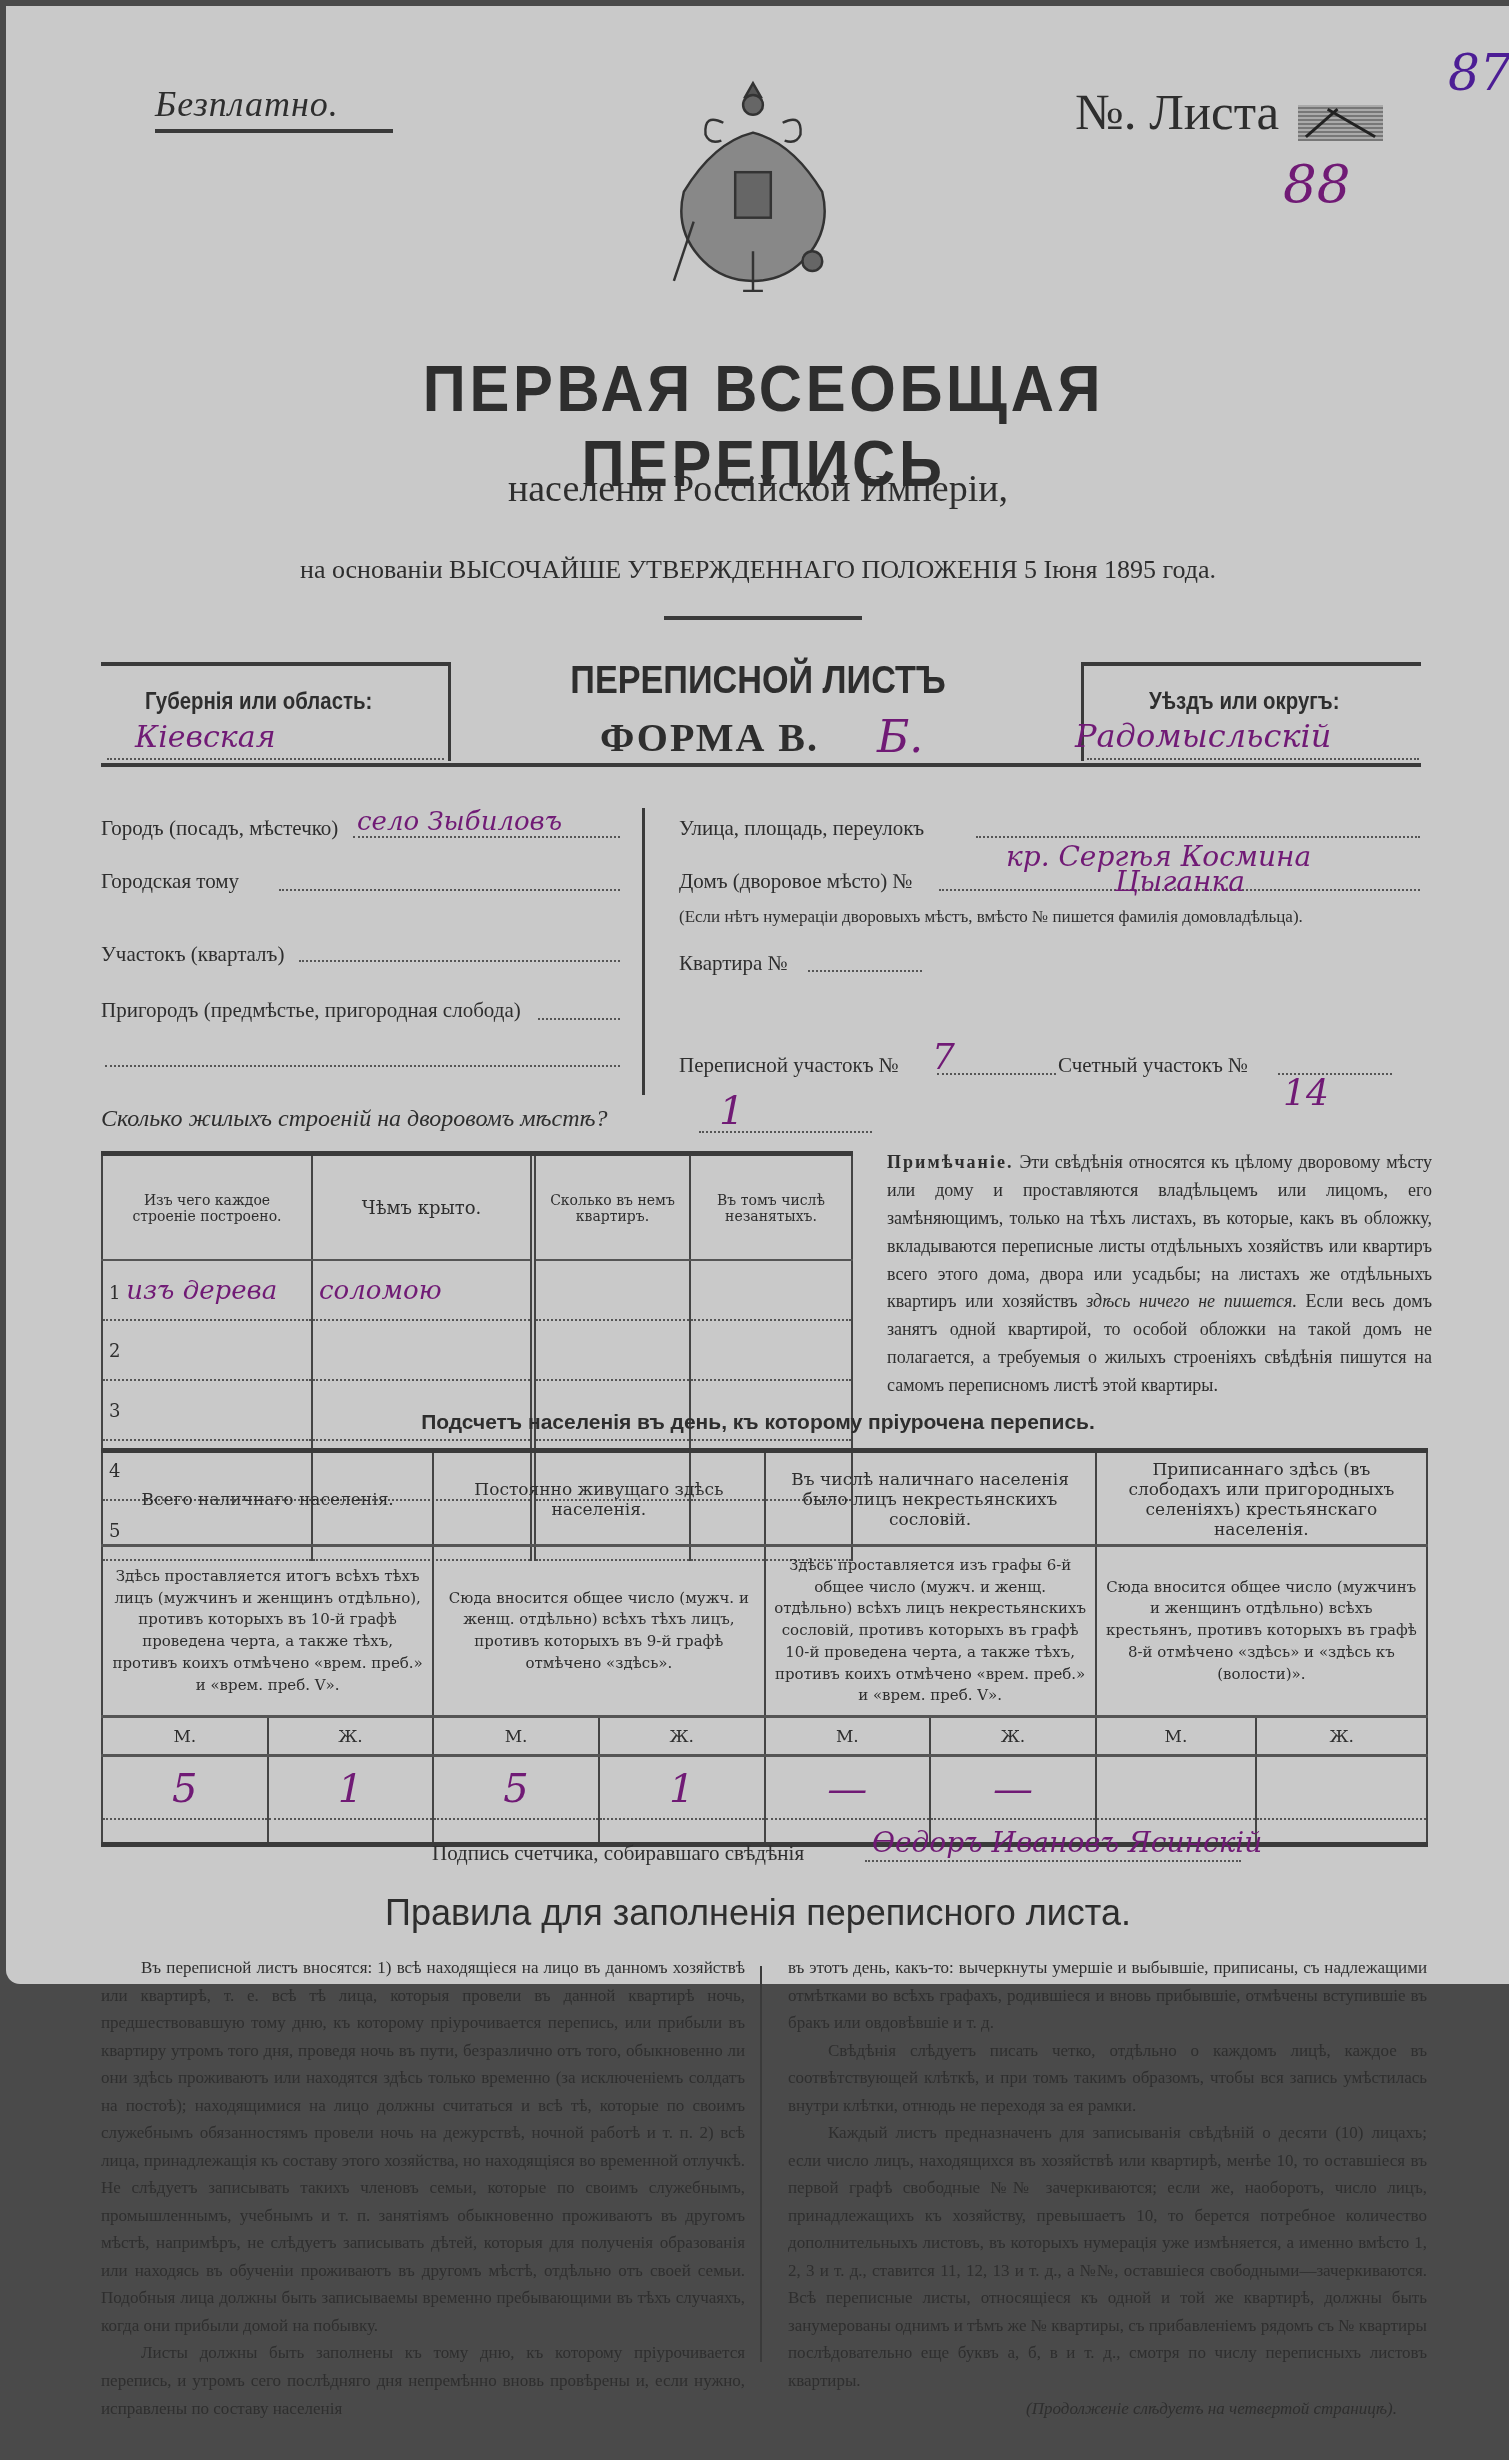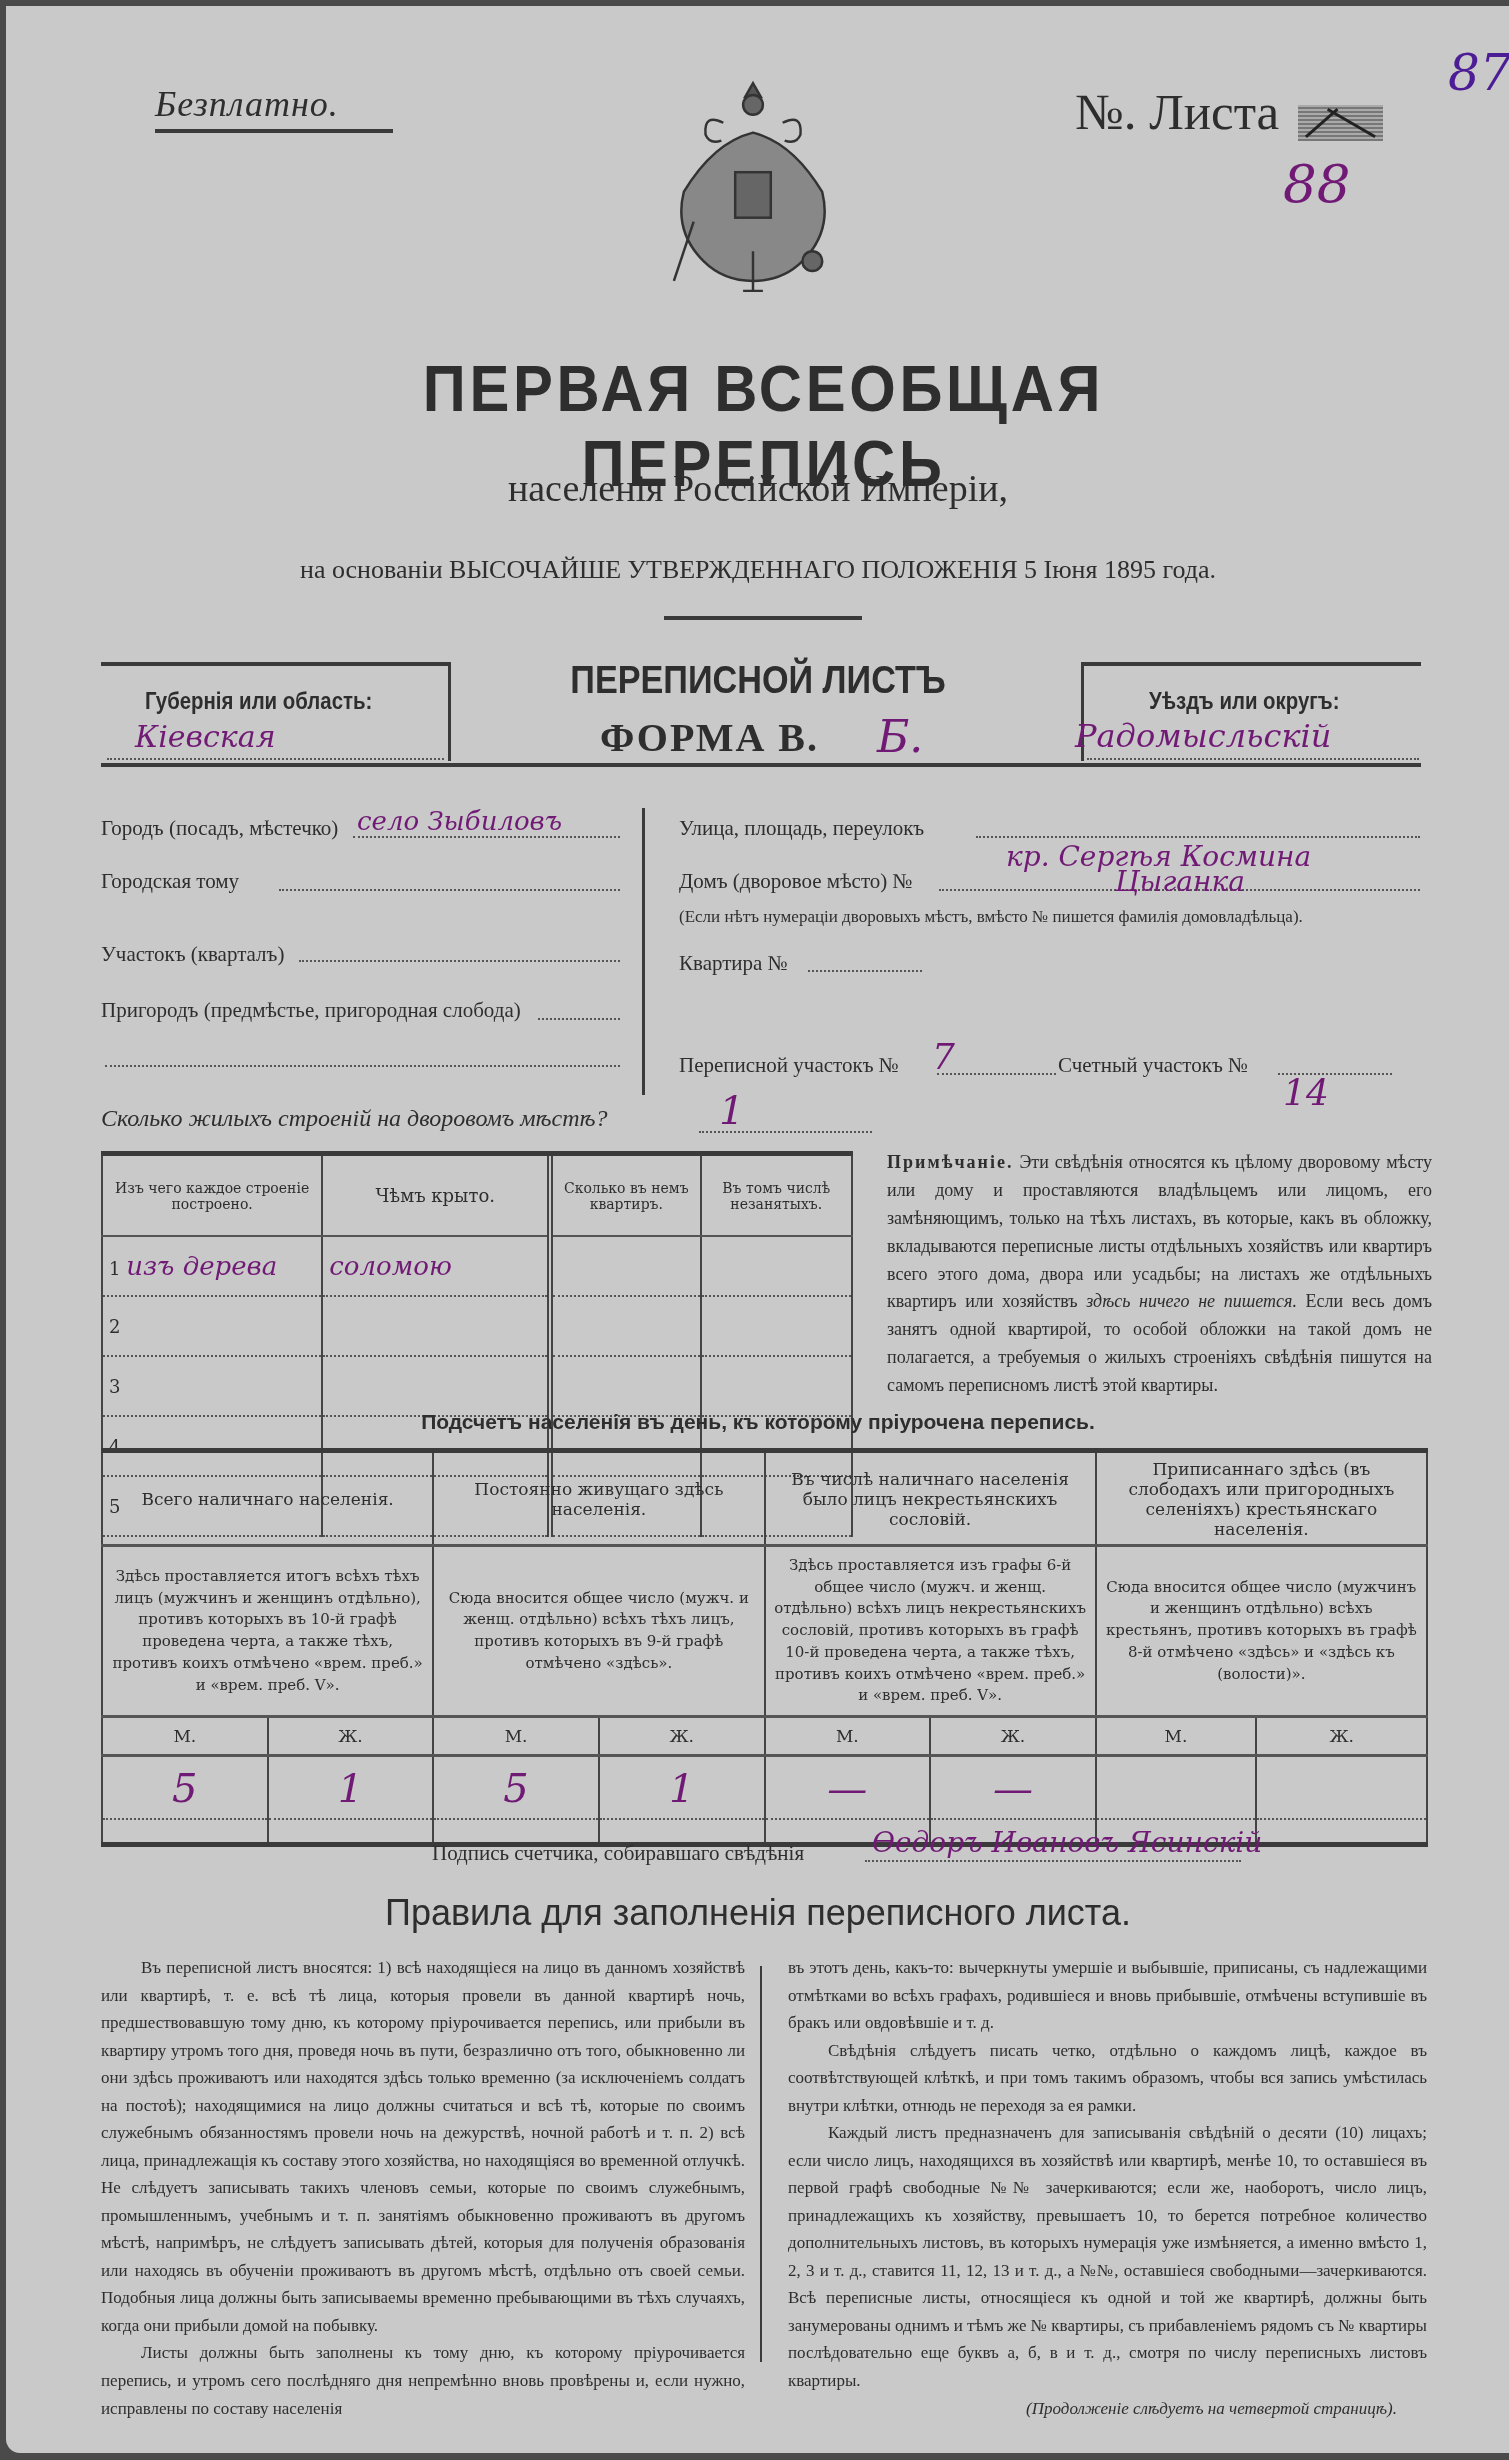--- a/index.html
+++ b/index.html
@@ -1,18 +1,18 @@
 <!DOCTYPE html>
 <html><head>
 <meta charset="utf-8">
 <style>
   html, body { margin:0; padding:0; }
   body { width:1510px; height:2460px; background:#4a4a4a; position:relative; overflow:hidden;
     font-family:"DejaVu Serif", serif; color:#2e2e2e; }
-  .page { position:absolute; left:6px; top:6px; width:1504px; height:2447px; background:#c9c9c9;
+  .page { position:absolute; left:6px; top:6px; width:1504px; height:1978px; background:#c9c9c9;
     border-bottom-left-radius:14px; }
   .abs { position:absolute; }
   .hand { font-family:"DejaVu Serif", serif; font-style:italic; color:#701a75; }
   .dots { border-bottom:2px dotted #555; }
   .rule { background:#3a3a3a; }
 
   #free-label { left:149px; top:77px; font-size:36px; font-style:italic; font-family:"Liberation Serif", serif; letter-spacing:1px; }
   #free-underline { left:149px; top:123px; width:238px; height:4px; }
   #sheet-no { left:1069px; top:77px; font-size:51px; font-family:"Liberation Serif", serif; }
   #sheet-no-box { left:1292px; top:99px; width:85px; height:36px; background:repeating-linear-gradient(0deg,#777 0 2px,#aaa 2px 4px); }
@@ -28,21 +28,21 @@
   #basis-rule { left:658px; top:610px; width:198px; height:4px; }
 
   .hdr-rule { height:4px; }
   .small-label { font-size:24px; font-weight:bold; font-family:"Liberation Sans", sans-serif; transform:scaleX(0.85); transform-origin:left; }
 
   .field-label { font-size:21px; font-family:"Liberation Serif", serif; white-space:nowrap; }
   .note { font-size:17px; font-family:"Liberation Serif", serif; }
 
   table { border-collapse:collapse; }
   .bld td, .bld th { border-left:2px solid #444; border-right:2px solid #444; font-weight:normal; }
-  .bld th { font-size:14px; text-align:center; vertical-align:middle; height:75px; border-bottom:2px solid #555; padding:2px; }
+  .bld th { font-size:14px; text-align:center; vertical-align:middle; height:75px; border-bottom:2px solid #555; padding:14px; }
   .bld td { height:56px; border-bottom:2px dotted #555; font-size:18px; vertical-align:middle; padding-left:6px; }
 
   .cnt th, .cnt td { border-left:2px solid #444; border-right:2px solid #444; font-weight:normal; }
   .cnt .h1 th { font-size:17px; text-align:center; height:83px; vertical-align:middle; border-bottom:3px solid #555; padding:4px 8px; }
   .cnt .h2 td { font-size:15px; text-align:center; height:160px; vertical-align:middle; padding:4px 8px; line-height:1.45; }
   .cnt .h3 td { font-size:17px; text-align:center; height:34px; border-top:3px solid #555; border-bottom:3px solid #555; }
   .cnt .v td { height:59px; text-align:center; font-size:40px; border-bottom:2px dotted #555; }
   .cnt .e td { height:20px; }
 
   .rules-text { font-size:17px; line-height:1.62; text-align:justify; font-family:"Liberation Serif", serif; }

